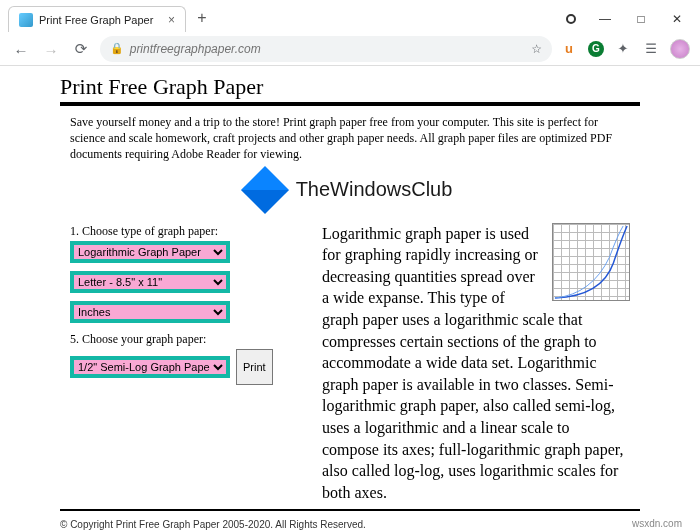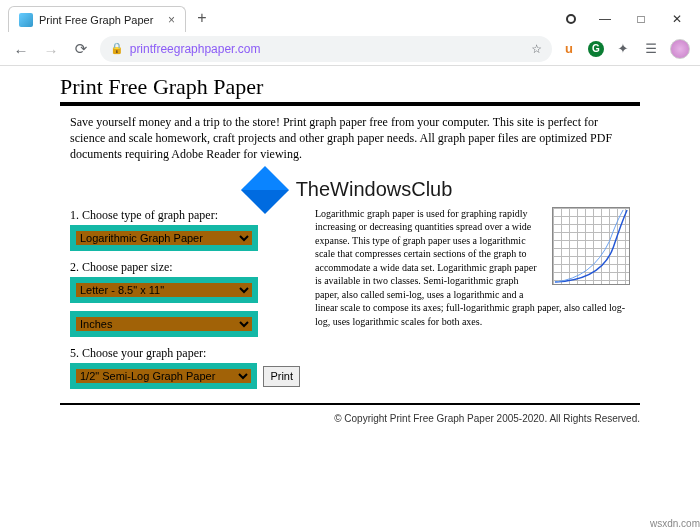--- a/index.html
+++ b/index.html
@@ -15,58 +15,58 @@
 .win-controls { margin-left: auto; display:flex; align-items:center; gap:2px; padding-right:6px; }
 .wc { width: 34px; height: 26px; display:flex;align-items:center;justify-content:center; color:#333; font-size:12px; cursor:pointer;}
 .record-dot { width:10px;height:10px;border:2px solid #333;border-radius:50%; margin-right:10px;}
 
 
 .toolbar { height: 34px; display:flex; align-items:center; gap:8px; padding: 3px 10px; border-bottom: 1px solid #ddd; }
 .nav-btn { width:22px;height:22px;display:flex;align-items:center;justify-content:center;color:#5f6368;font-size:15px;cursor:pointer;border-radius:50%;}
 .nav-btn.disabled { color:#bbb; }
 .addr { flex:1; display:flex;align-items:center; height:26px; background:#f1f3f4; border-radius:13px; padding:0 10px; gap:6px; font-size:12px; color:#5f6368;}
 .lock { font-size:11px; color:#5f6368;}
-.url { color:#8b5cf6; }
+.url { color:#737373;font-style:italic; }
 .ext-icons { display:flex; gap:10px; align-items:center; }
 .ext { width:18px;height:18px;display:flex;align-items:center;justify-content:center;font-size:13px;cursor:pointer;border-radius:50%;}
 .u-orange { color:#e67e22; font-weight:bold; font-size:13px;}
 .g-green { width:16px;height:16px;background:#0a7d33;color:#fff;border-radius:50%;font-size:10px;display:flex;align-items:center;justify-content:center;font-weight:bold;}
 .puzzle { color:#5f6368; }
 .readlist { color:#5f6368; }
 .avatar { width:20px;height:20px;border-radius:50%;background:radial-gradient(circle,#e6b3e6,#c77dc7); border:1px solid #ccc;}
 
 
 .page { padding: 8px 60px 4px 60px; font-family: "Times New Roman", Times, serif; color:#000; }
 h1 { font-size: 22px; font-weight: normal; margin-bottom: 2px; }
 .rule-thick { border-top: 4px solid #000; margin: 2px 0 8px 0; }
 .rule-thin { border-top: 2px solid #000; margin: 6px 0 4px 0; }
 
 .content-box { border-top:0; padding: 0 10px; font-size: 12px; line-height: 1.35; }
 .intro p { margin-bottom: 10px; }
 
-.logo-block { display:flex; align-items:center; justify-content:center; gap:4px; margin: 10px 0 0 0; }
+.logo-block { display:flex; align-items:center; justify-content:center; gap:4px; margin: 10px 0 16px 0; }
 .logo-sq { width:34px; height:34px; transform: rotate(45deg); background: linear-gradient(135deg,#0a84ff 0%, #0a84ff 50%, #006be0 50%, #006be0 100%); }
 .logo-wrap { transform: none; display:flex;align-items:center;}
 .logo-text { font-family: "Segoe UI", Arial, sans-serif; font-size: 20px; color:#1a1a1a; margin-left:10px;}
 
-.two-col { display:flex; gap:15px; }
+.two-col { display:flex; gap:22px; }
 .left-col { width: 230px; }
-.right-col { flex:1; position:relative; font-size:10px; line-height:1.35;}
+.right-col { flex:1; position:relative; font-size:16px; line-height:1.35;}
 .field-label { font-size: 12px; margin-bottom:2px; }
 .field-row { margin-bottom: 8px; }
-select { width: 188px; font-size: 11px; font-family: Arial, sans-serif; border:6px solid #14b8a6; background:#a16207;}
+select { width: 160px; font-size: 11px; font-family: Arial, sans-serif; border:4px solid #14b8a6; background:#f9a8d4;}
 .print-row { display:flex; gap:6px; align-items:center;}
-.print-btn { font-size:11px; padding: 0 6px; font-family: Arial; border:1px solid #777; background:#efefef; height:21px; cursor:pointer;}
+.print-btn { font-size:11px; padding: 0 6px; font-family: Arial; border:1px solid #777; background:#efefef; height:36px; cursor:pointer;}
 
 .graph-thumb { float:right; width:78px; height:78px; border:1px solid #888; margin: 0 0 4px 8px; background: repeating-linear-gradient(to right, #bbb 0 1px, transparent 1px 8px), repeating-linear-gradient(to bottom, #bbb 0 1px, transparent 1px 8px); position:relative;}
 .graph-thumb::after { content:""; position:absolute; inset:0; background: radial-gradient(circle at 90% 10%, transparent 0, transparent 100%); }
 .curve { position:absolute; inset:0; }
 
-.footer { text-align:right; font-size:10px; font-family: Arial, sans-serif; color:#333; padding:4px 0 2px;}
-.watermark { position:absolute; bottom:2px; right:0; font-size:10px; color:#888; font-family: Arial;}
+.footer { text-align:left; font-size:10px; font-family: Arial, sans-serif; color:#333; padding:4px 0 2px;}
+.watermark { position:absolute; bottom:2px; right:18px; font-size:10px; color:#888; font-family: Arial;}
 </style>
 </head>
 <body>
 
 <div class="titlebar">
   <div class="tab">
     <span class="favicon"></span>
     <span class="tab-title">Print Free Graph Paper</span>
     <span class="tab-x">×</span>
   </div>
@@ -113,21 +113,20 @@
       <span class="logo-text">TheWindowsClub</span>
     </div>
 
     <div class="two-col">
       <div class="left-col">
         <div class="field-row">
           <div class="field-label">1. Choose type of graph paper:</div>
           <select><option>Logarithmic Graph Paper</option></select>
         </div>
         <div class="field-row">
-          <div class="field-label">2. Choose paper size:</div>
           <select><option>Letter - 8.5" x 11"</option></select>
         </div>
         <div class="field-row">
           <select><option>Inches</option></select>
         </div>
         <div class="field-row">
           <div class="field-label">5. Choose your graph paper:</div>
           <div class="print-row">
             <select><option>1/2" Semi-Log Graph Paper</option></select>
             <button class="print-btn">Print</button>

